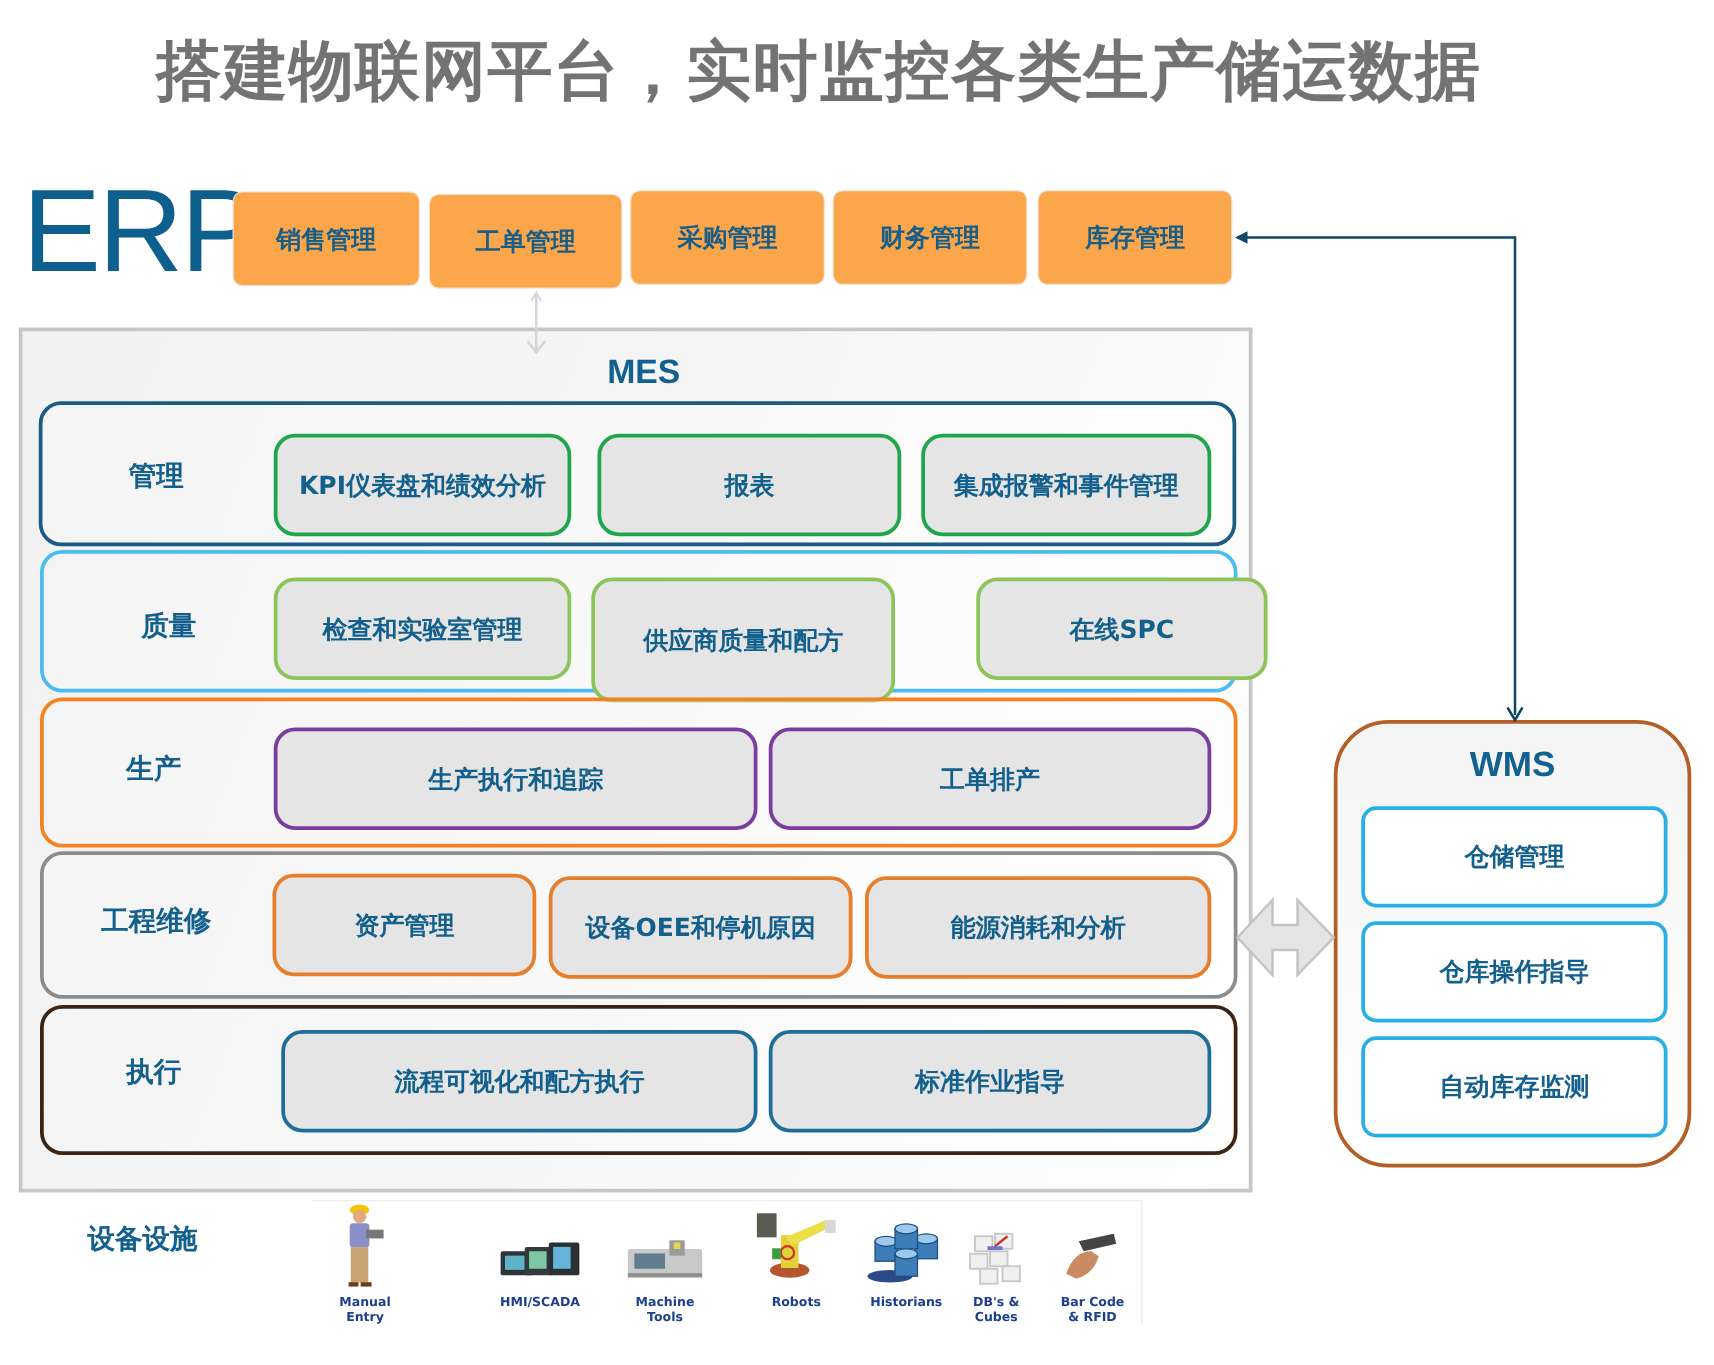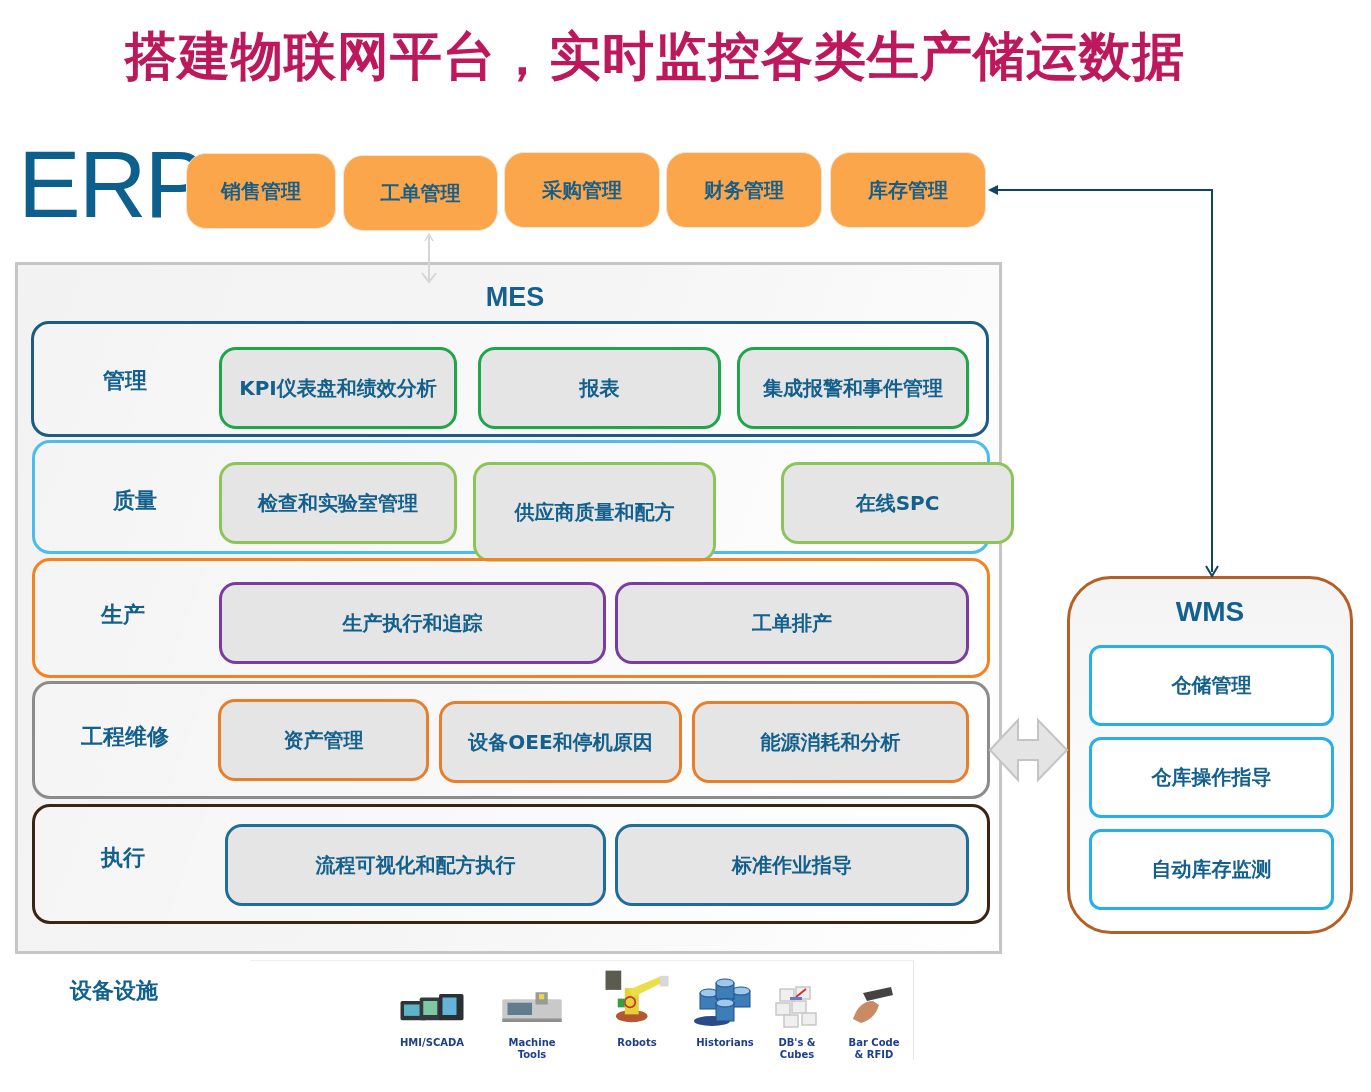--- a/index.html
+++ b/index.html
@@ -1,30 +1,30 @@
 <!DOCTYPE html>
 <html><head>
 <meta charset="utf-8">
 <style>
   * { box-sizing: border-box; margin: 0; padding: 0; }
   html, body { width: 1371px; height: 1092px; background: #ffffff; overflow: hidden; }
   body { position: relative; font-family: "DejaVu Sans", "Liberation Sans", sans-serif; }
 
   .title {
     position: absolute; left: 0; top: 22px; width: 1310px; text-align: center;
-    font-size: 52px; font-weight: bold; color: #be185d; letter-spacing: 1px;
+    font-size: 52px; font-weight: bold; color: #737373; letter-spacing: 1px;
   }
 
   .erp-label {
     position: absolute; left: 18px; top: 138px;
     font-family: "Liberation Sans", sans-serif; font-size: 94px; color: #0d5f8e;
     letter-spacing: -2px; line-height: 1;
   }
   .erp-box {
-    position: absolute; height: 76px; background: #fca64c; border-radius: 20px;
+    position: absolute; height: 76px; background: #fca64c; border-radius: 8px;
     border: 1px solid #f3e4d3;
     display: flex; align-items: center; justify-content: center;
     color: #185e86; font-weight: bold; font-size: 20px;
   }
 
   .mes-panel {
     position: absolute; left: 15px; top: 262px; width: 987px; height: 692px;
     border: 3px solid #c6c6c6;
     background: linear-gradient(110deg, #f2f2f2 0%, #f5f5f5 50%, #ffffff 100%);
   }
@@ -146,20 +146,33 @@
 
   <line x1="429" y1="236" x2="429" y2="280" stroke="#d6d6d6" stroke-width="2"></line>
   <path d="M425,241 L429,234 L433,241" fill="none" stroke="#d6d6d6" stroke-width="1.5"></path>
   <path d="M422,273 L429,282 L436,273" fill="none" stroke="#d6d6d6" stroke-width="2"></path>
 
   <path d="M990,750 L1018,720 L1018,740 L1038,740 L1038,720 L1067,750 L1038,780 L1038,760 L1018,760 L1018,780 Z" fill="#e4e4e4" stroke="#c4c4c4" stroke-width="2"></path>
 </svg>
 
 <div class="equip-label">设备设施</div>
 <div class="equip-strip">
+  <div class="equip-item" style="left:0;">
+    <svg class="equip-icon" viewBox="0 0 70 80" style="height:78px;">
+      <ellipse cx="30" cy="8" rx="9" ry="5" fill="#f1c40f"></ellipse>
+      <circle cx="30" cy="14" r="6" fill="#e0a980"></circle>
+      <rect x="21" y="20" width="18" height="22" rx="3" fill="#8a8fc8"></rect>
+      <rect x="36" y="26" width="16" height="8" fill="#777"></rect>
+      <rect x="22" y="42" width="16" height="32" fill="#c8a272"></rect>
+      <rect x="20" y="74" width="9" height="4" fill="#6b3d1a"></rect>
+      <rect x="31" y="74" width="10" height="4" fill="#6b3d1a"></rect>
+    </svg>
+    <div class="equip-text">Manual
+Entry</div>
+  </div>
   <div class="equip-item" style="left:140px;">
     <svg class="equip-icon" viewBox="0 0 80 60">
       <rect x="4" y="30" width="30" height="22" rx="2" fill="#2f3437"></rect>
       <rect x="8" y="34" width="18" height="13" fill="#5fb3c9"></rect>
       <rect x="26" y="26" width="26" height="26" rx="2" fill="#343a3e"></rect>
       <rect x="30" y="30" width="16" height="16" fill="#7cc9a4"></rect>
       <rect x="48" y="22" width="28" height="30" rx="2" fill="#2b3033"></rect>
       <rect x="52" y="26" width="16" height="20" fill="#64b3d8"></rect>
     </svg>
     <div class="equip-text">HMI/SCADA</div>

